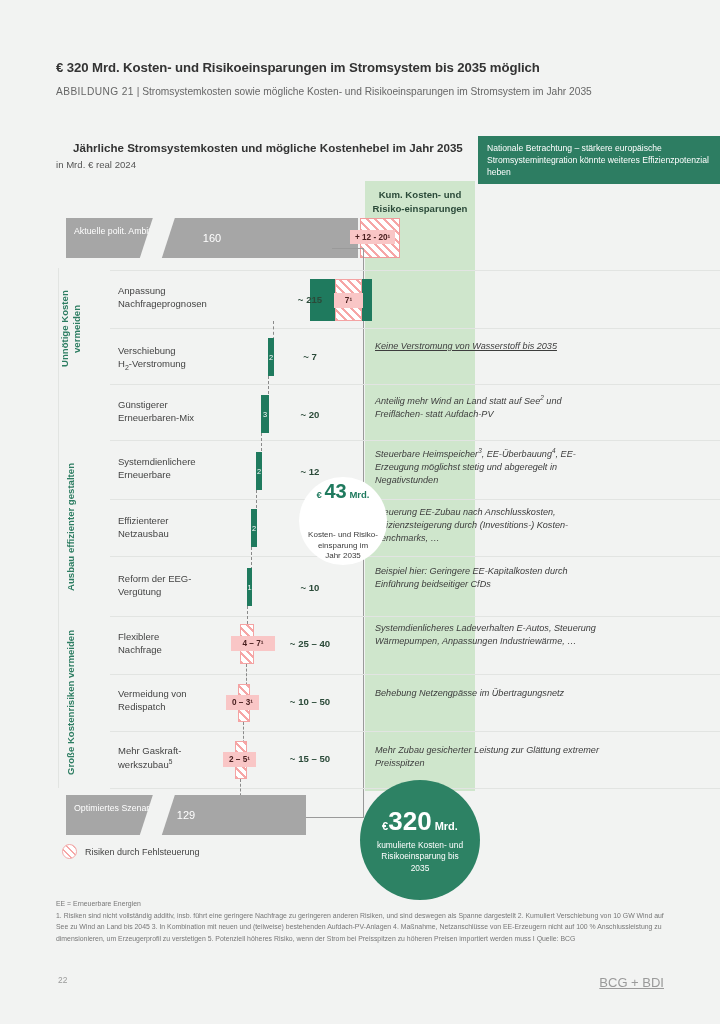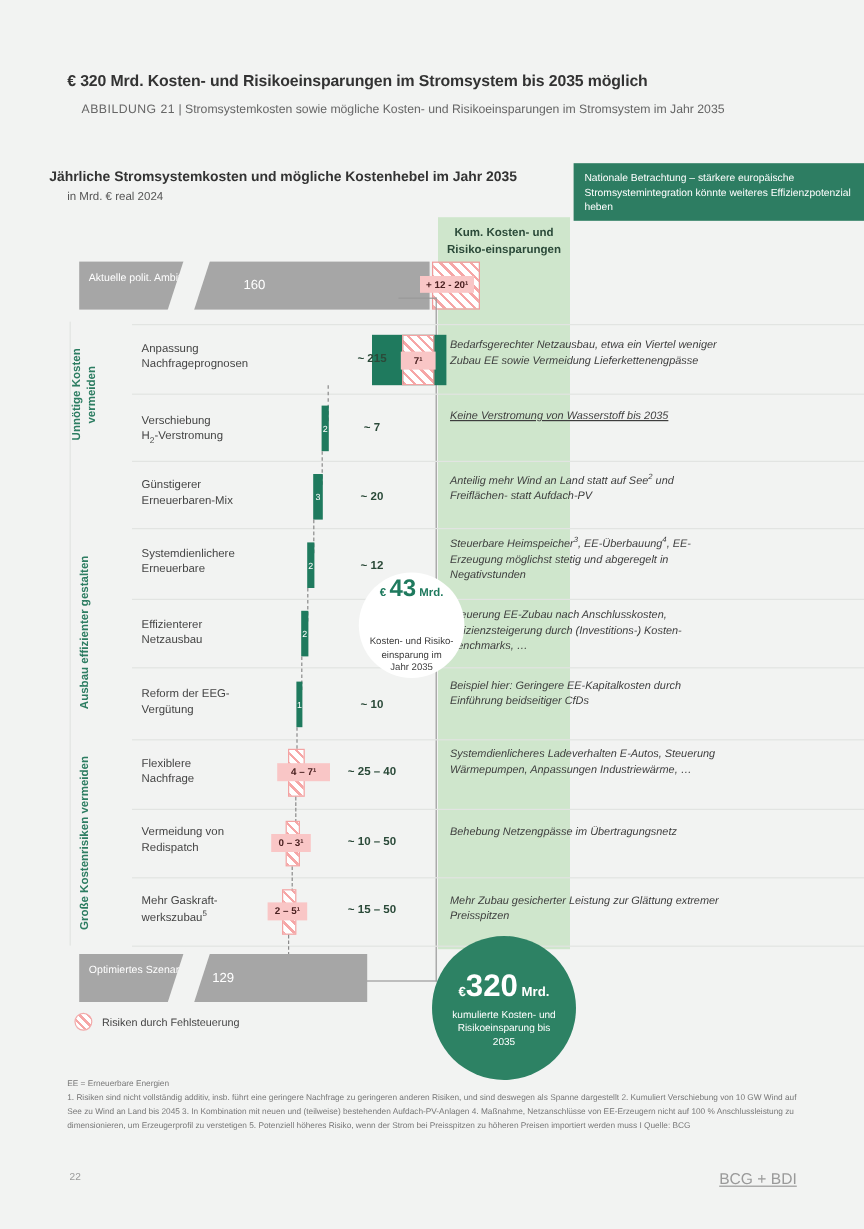--- a/index.html
+++ b/index.html
@@ -15,25 +15,25 @@
 
   
   .hdr-title {
     position:absolute; left:56px; top:60px; width:600px;
     font-size:13.2px; font-weight:bold; color:#333; letter-spacing:-0.1px;
   }
   .hdr-sub {
     position:absolute; left:56px; top:86px; width:620px;
     font-size:10.2px; color:#666;
   }
-  .hdr-sub .cap { letter-spacing:0.4px;margin-left:12px; }
+  .hdr-sub .cap { letter-spacing:0.4px; }
 
   
   .ch-title {
-    position:absolute; left:41px; top:141px;
+    position:absolute; left:73px; top:141px;
     font-size:11.6px; font-weight:bold; color:#333;text-align:center;
   }
   .ch-sub {
     position:absolute; left:56px; top:159px;
     font-size:9.6px; color:#555;
   }
   .note-box {
     position:absolute; left:478px; top:136px; width:242px; height:48px;
     background:#2d7d62; color:#fff; font-size:8.6px; line-height:1.42;
     padding:6px 9px;
@@ -242,23 +242,20 @@
   <div class="bar" style="left:273px; top:279px; width:62px; height:42px;margin-left:37px;">
     <span>21</span>
   </div>
   <div class="hatch-red" style="left:335px; top:279px; width:27px; height:42px;"></div>
   <div class="pill-red" style="left:334px; top:293px; width:29px; height:15px;">
     <span>7¹</span>
   </div>
   <div class="row-kum" style="top:294px;">
     <span>~ 215</span>
   </div>
-  <div class="row-desc" style="top:281px;">
-    <span>Bedarfsgerechter Netzausbau, etwa ein Viertel weniger Zubau EE sowie Vermeidung Lieferkettenengpässe</span>
-  </div>
   <div class="conn" style="left:273px; top:321px; height:30px;"></div>
 
   <div class="row-lbl" style="left:118px; top:344px;">
     Verschiebung<br>H<sub>2</sub>-Verstromung
   </div>
   <div class="bar small" style="left:268px; top:338px; width:6px; height:38px;">
     <span>2</span>
   </div>
   <div class="row-kum" style="top:351px;">
     <span>~ 7</span>

